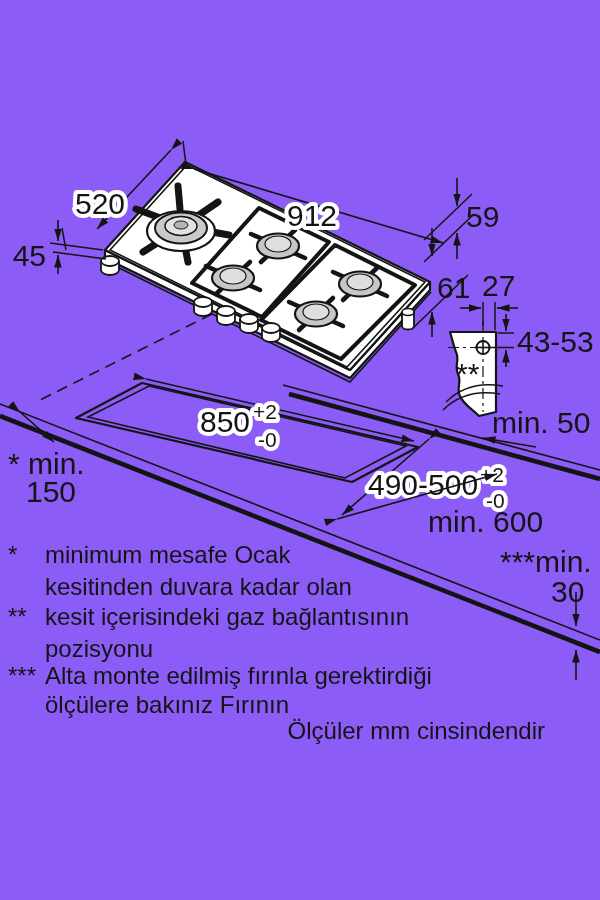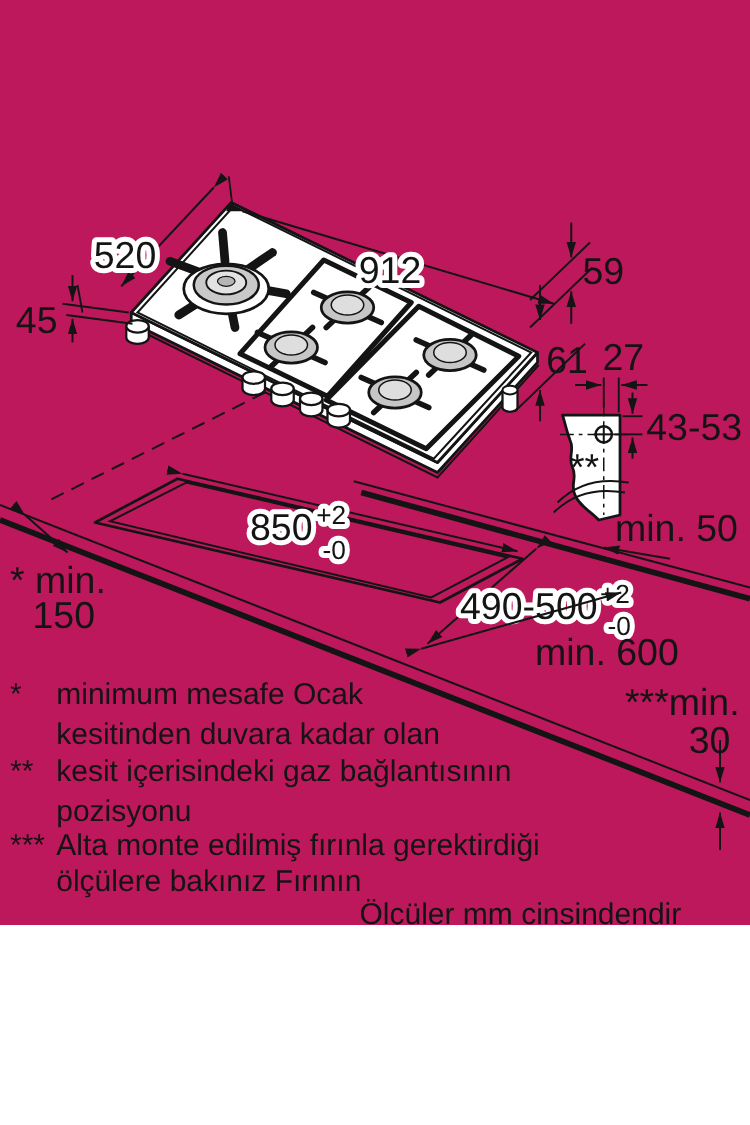--- a/index.html
+++ b/index.html
@@ -1,16 +1,16 @@
 <!DOCTYPE html>
 <html><head>
 <meta charset="utf-8">
 <style>
   html,body{margin:0;padding:0;background:#fff;}
-  #stage{width:600px;height:740px;background:#be185d;position:relative;overflow:hidden;}
+  #stage{width:600px;height:900px;background:#8b5cf6;position:relative;overflow:hidden;}
   svg{display:block;}
   .ln{stroke:#141414;stroke-width:2.2;fill:none;stroke-linejoin:round;}
   .thin{stroke:#141414;stroke-width:1.6;fill:none;}
   .thick{stroke:#141414;stroke-width:4.6;fill:none;}
   .dash{stroke-dasharray:11 7;}
   .cdash{stroke:#141414;stroke-width:1.2;fill:none;stroke-dasharray:11 4 3 4;}
   .dim{stroke:#141414;stroke-width:1.6;fill:none;}
   .ext{stroke:#141414;stroke-width:1.5;fill:none;}
   .frame{stroke:#141414;stroke-width:4;fill:none;stroke-linejoin:round;}
   .spk{stroke:#141414;stroke-width:4.5;fill:none;stroke-linecap:round;}

